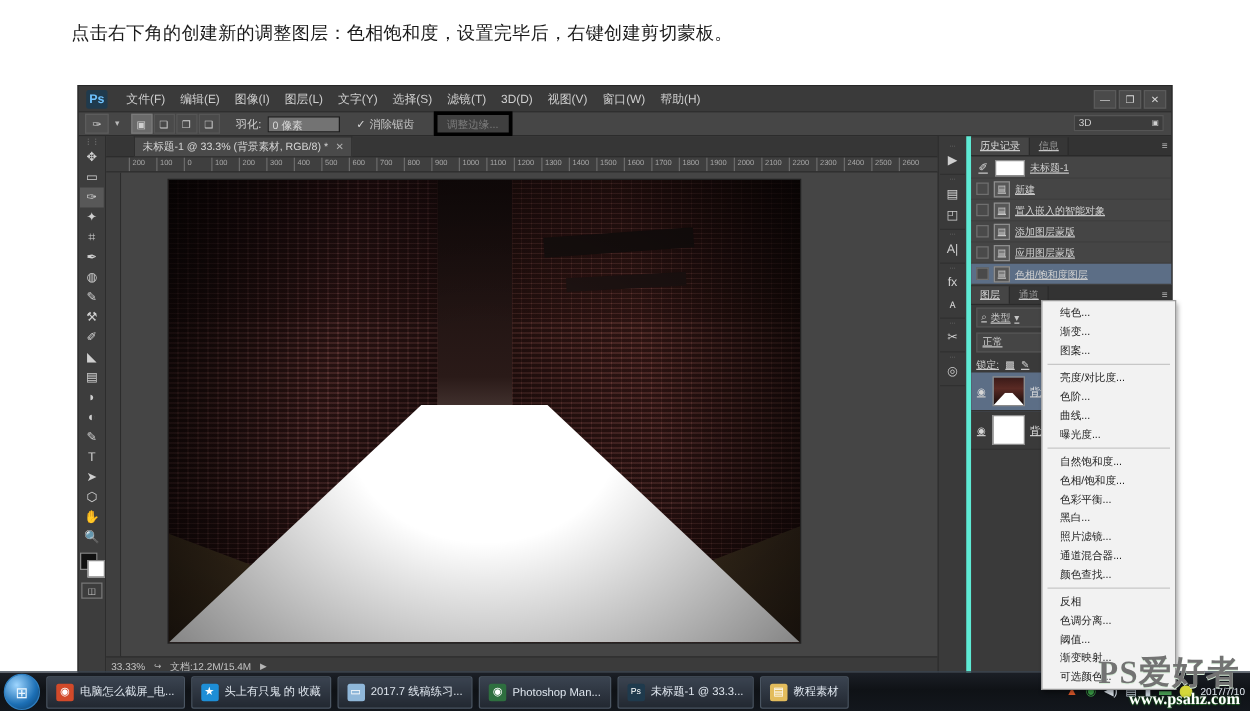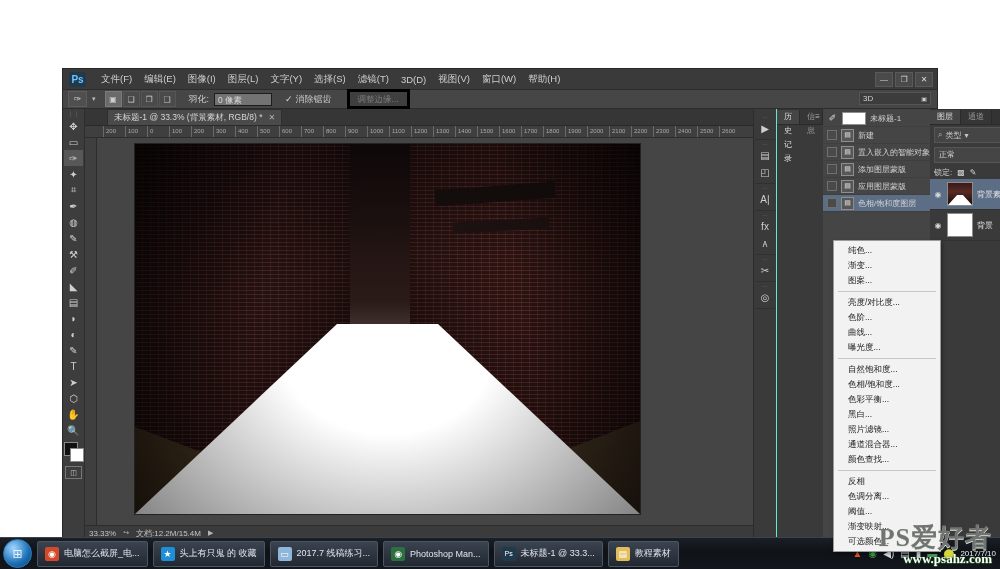--- a/index.html
+++ b/index.html
@@ -186,22 +186,22 @@
     width:22px;background:#3a3a3a;border-left:1px solid #2c2c2c;
     display:flex;flex-direction:column;align-items:center;padding-top:4px;
   }
   .rail-grp{width:20px;border-bottom:1px solid #303030;padding:2px 0;
     display:flex;flex-direction:column;align-items:center;}
   .rail-ic{width:19px;height:17px;display:flex;align-items:center;justify-content:center;
     font-size:10px;color:#cfcfcf;}
   .rail-dots{font-size:5px;color:#7d7d7d;height:5px;line-height:5px;}
 
   
-  .rpanels{width:160px;background:#3a3a3a;border-left:1px solid #5eead4;
-    display:flex;flex-direction:row;}
+  .rpanels{width:160px;background:#3a3a3a;border-left:4px solid #5eead4;
+    display:flex;flex-direction:column;text-decoration:underline;}
   .panel-tabs{height:15px;background:#333;display:flex;align-items:flex-end;
     position:relative;border-bottom:1px solid #2a2a2a;}
   .ptab{height:14px;padding:0 7px;font-size:8px;color:#9a9a9a;line-height:14px;
     background:#363636;border-right:1px solid #2a2a2a;}
   .ptab.active{background:#454545;color:#dcdcdc;}
   .pmenu{position:absolute;right:3px;top:3px;font-size:8px;color:#b9b9b9;}
   .hist-list{background:#454545;flex:0 0 auto;padding-top:1px;}
   .hrow{height:16px;display:flex;align-items:center;gap:4px;padding-left:4px;
     font-size:8px;color:#d2d2d2;border-bottom:1px solid #3f3f3f;}
   .hrow.sel{background:#5c6e86;}
@@ -274,20 +274,21 @@
     text-shadow:0 1px 0 #d8efd9;}
   .wm-sub{font-size:13px;font-weight:bold;color:#ffffff;
     font-family:"Liberation Serif",serif;text-shadow:0 0 2px #1b5e20,0 1px 0 #1b5e20;
     margin-top:-4px;}
 </style>
 </head>
 <body>
 
 <div class="page">
 
+  <div class="caption">点击右下角的创建新的调整图层：色相饱和度，设置完毕后，右键创建剪切蒙板。</div>
 
   <div class="ps-window">
 
     <div class="titlebar">
       <div class="ps-logo">Ps</div>
       <div class="menu" id="menu-bar">
           <div class="menu-item">文件(F)</div>
           <div class="menu-item">编辑(E)</div>
           <div class="menu-item">图像(I)</div>
           <div class="menu-item">图层(L)</div>

